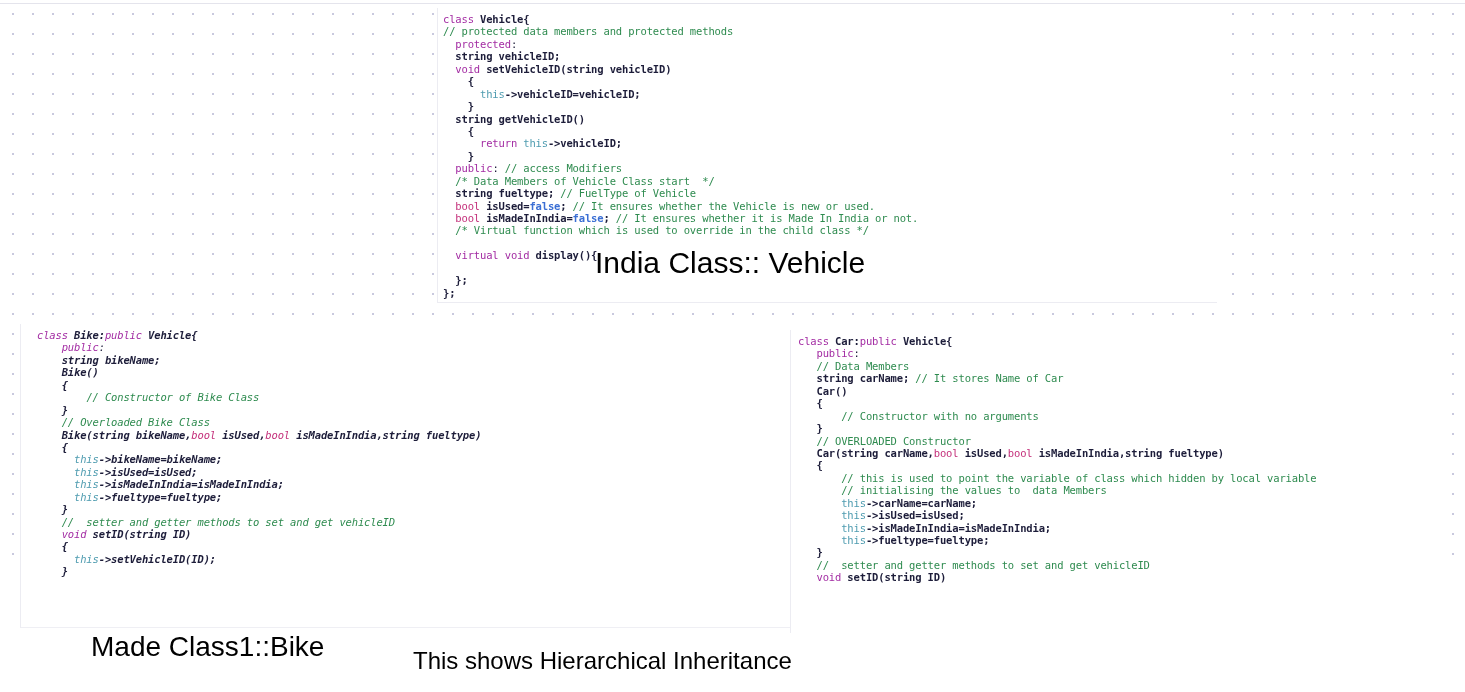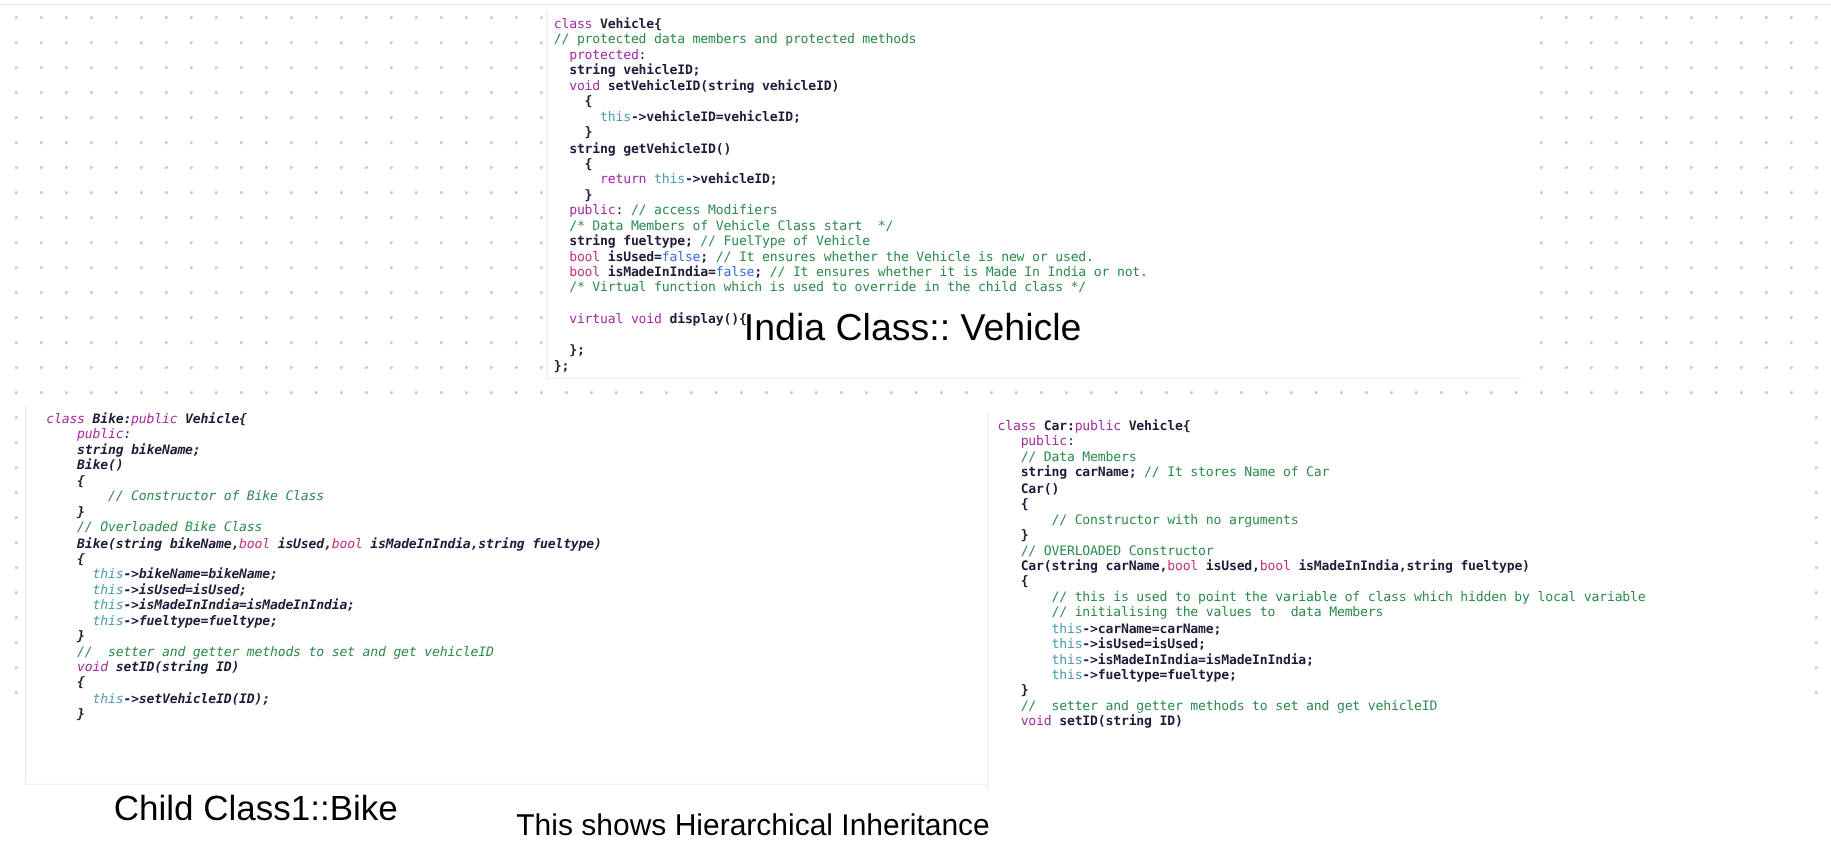--- a/index.html
+++ b/index.html
@@ -78,21 +78,21 @@
   }
 
   .code-line { height: 12.45px; }
   .blank-line { height: 12.45px; }
 
   
   .kw       { color: #a32ca3; }            
   .kw2      { color: #c4307b; text-align: right; }            
   .cmt      { color: #2e8b4f; }            
   .this     { color: #4f9cb0; }            
-  .lit      { color: #3b6fd4; }            
+  .lit      { color: #3b6fd4; font-weight: bold; }            
   .id       { color: #1d1d3a; font-weight: bold; }
   .pl       { color: #1d1d3a; }
 
   
   .annotation {
     position: absolute;
     font-family: "Liberation Sans", sans-serif;
     color: #000000;
     white-space: nowrap;
   }
@@ -109,18 +109,18 @@
   <div class="board-top-rule"></div>
 
   <div class="code-panel" id="panel-vehicle"><div class="code-line"><span class="kw">class </span><span class="id">Vehicle{</span></div><div class="code-line"><span class="cmt">// protected data members and protected methods</span></div><div class="code-line"><span class="pl">  </span><span class="kw">protected</span><span class="pl">:</span></div><div class="code-line"><span class="pl">  </span><span class="id">string vehicleID;</span></div><div class="code-line"><span class="pl">  </span><span class="kw">void</span><span class="id"> setVehicleID(string vehicleID)</span></div><div class="code-line"><span class="id">    {</span></div><div class="code-line"><span class="pl">      </span><span class="this">this</span><span class="id">-&gt;vehicleID=vehicleID;</span></div><div class="code-line"><span class="id">    }</span></div><div class="code-line"><span class="pl">  </span><span class="id">string getVehicleID()</span></div><div class="code-line"><span class="id">    {</span></div><div class="code-line"><span class="pl">      </span><span class="kw">return </span><span class="this">this</span><span class="id">-&gt;vehicleID;</span></div><div class="code-line"><span class="id">    }</span></div><div class="code-line"><span class="pl">  </span><span class="kw">public</span><span class="pl">: </span><span class="cmt">// access Modifiers</span></div><div class="code-line"><span class="pl">  </span><span class="cmt">/* Data Members of Vehicle Class start  */</span></div><div class="code-line"><span class="pl">  </span><span class="id">string fueltype; </span><span class="cmt">// FuelType of Vehicle</span></div><div class="code-line"><span class="pl">  </span><span class="kw2">bool</span><span class="id"> isUsed=</span><span class="lit">false</span><span class="id">; </span><span class="cmt">// It ensures whether the Vehicle is new or used.</span></div><div class="code-line"><span class="pl">  </span><span class="kw2">bool</span><span class="id"> isMadeInIndia=</span><span class="lit">false</span><span class="id">; </span><span class="cmt">// It ensures whether it is Made In India or not.</span></div><div class="code-line"><span class="pl">  </span><span class="cmt">/* Virtual function which is used to override in the child class */</span></div><div class="blank-line">&nbsp;</div><div class="code-line"><span class="pl">  </span><span class="kw">virtual void</span><span class="id"> display(){</span></div><div class="blank-line">&nbsp;</div><div class="code-line"><span class="id">  };</span></div><div class="code-line"><span class="id">};</span></div></div>
 
   <div class="code-panel" id="panel-bike"><div class="code-line"><span class="kw">class </span><span class="id">Bike:</span><span class="kw">public</span><span class="id"> Vehicle{</span></div><div class="code-line"><span class="pl">    </span><span class="kw">public</span><span class="pl">:</span></div><div class="code-line"><span class="pl">    </span><span class="id">string bikeName;</span></div><div class="code-line"><span class="pl">    </span><span class="id">Bike()</span></div><div class="code-line"><span class="id">    {</span></div><div class="code-line"><span class="pl">        </span><span class="cmt">// Constructor of Bike Class</span></div><div class="code-line"><span class="id">    }</span></div><div class="code-line"><span class="pl">    </span><span class="cmt">// Overloaded Bike Class</span></div><div class="code-line"><span class="pl">    </span><span class="id">Bike(string bikeName,</span><span class="kw2">bool</span><span class="id"> isUsed,</span><span class="kw2">bool</span><span class="id"> isMadeInIndia,string fueltype)</span></div><div class="code-line"><span class="id">    {</span></div><div class="code-line"><span class="pl">      </span><span class="this">this</span><span class="id">-&gt;bikeName=bikeName;</span></div><div class="code-line"><span class="pl">      </span><span class="this">this</span><span class="id">-&gt;isUsed=isUsed;</span></div><div class="code-line"><span class="pl">      </span><span class="this">this</span><span class="id">-&gt;isMadeInIndia=isMadeInIndia;</span></div><div class="code-line"><span class="pl">      </span><span class="this">this</span><span class="id">-&gt;fueltype=fueltype;</span></div><div class="code-line"><span class="id">    }</span></div><div class="code-line"><span class="pl">    </span><span class="cmt">//  setter and getter methods to set and get vehicleID</span></div><div class="code-line"><span class="pl">    </span><span class="kw">void</span><span class="id"> setID(string ID)</span></div><div class="code-line"><span class="id">    {</span></div><div class="code-line"><span class="pl">      </span><span class="this">this</span><span class="id">-&gt;setVehicleID(ID);</span></div><div class="code-line"><span class="id">    }</span></div></div>
 
   <div class="code-panel" id="panel-car"><div class="code-line"><span class="kw">class </span><span class="id">Car:</span><span class="kw">public</span><span class="id"> Vehicle{</span></div><div class="code-line"><span class="pl">   </span><span class="kw">public</span><span class="pl">:</span></div><div class="code-line"><span class="pl">   </span><span class="cmt">// Data Members</span></div><div class="code-line"><span class="pl">   </span><span class="id">string carName; </span><span class="cmt">// It stores Name of Car</span></div><div class="code-line"><span class="pl">   </span><span class="id">Car()</span></div><div class="code-line"><span class="id">   {</span></div><div class="code-line"><span class="pl">       </span><span class="cmt">// Constructor with no arguments</span></div><div class="code-line"><span class="id">   }</span></div><div class="code-line"><span class="pl">   </span><span class="cmt">// OVERLOADED Constructor</span></div><div class="code-line"><span class="pl">   </span><span class="id">Car(string carName,</span><span class="kw2">bool</span><span class="id"> isUsed,</span><span class="kw2">bool</span><span class="id"> isMadeInIndia,string fueltype)</span></div><div class="code-line"><span class="id">   {</span></div><div class="code-line"><span class="pl">       </span><span class="cmt">// this is used to point the variable of class which hidden by local variable</span></div><div class="code-line"><span class="pl">       </span><span class="cmt">// initialising the values to  data Members</span></div><div class="code-line"><span class="pl">       </span><span class="this">this</span><span class="id">-&gt;carName=carName;</span></div><div class="code-line"><span class="pl">       </span><span class="this">this</span><span class="id">-&gt;isUsed=isUsed;</span></div><div class="code-line"><span class="pl">       </span><span class="this">this</span><span class="id">-&gt;isMadeInIndia=isMadeInIndia;</span></div><div class="code-line"><span class="pl">       </span><span class="this">this</span><span class="id">-&gt;fueltype=fueltype;</span></div><div class="code-line"><span class="id">   }</span></div><div class="code-line"><span class="pl">   </span><span class="cmt">//  setter and getter methods to set and get vehicleID</span></div><div class="code-line"><span class="pl">   </span><span class="kw">void</span><span class="id"> setID(string ID)</span></div></div>
 
   <div class="annotation" id="label-parent">India Class:: Vehicle</div>
 
-  <div class="annotation" id="label-child1">Child Class1::Bike</div>
+  <div class="annotation" id="label-child1">Made Class1::Bike</div>
 
 
   <div class="annotation" id="label-caption">This shows  Hierarchical Inheritance</div>
 
 </div>
 
 </body></html>

